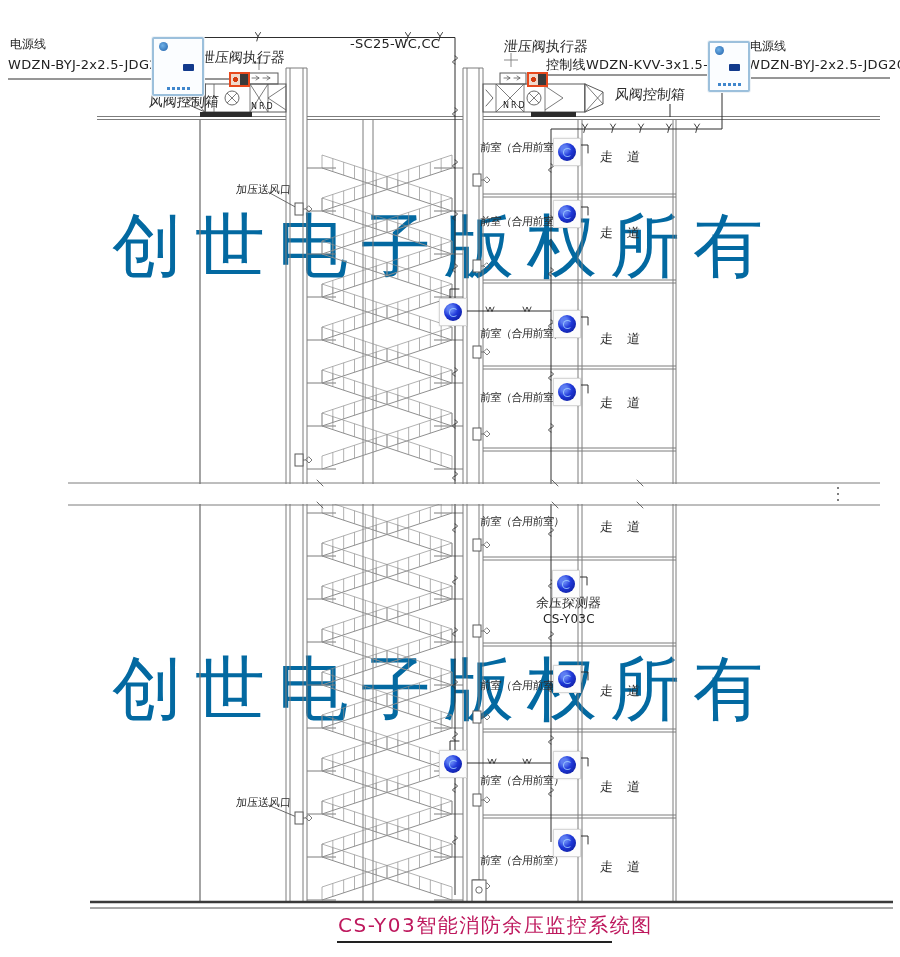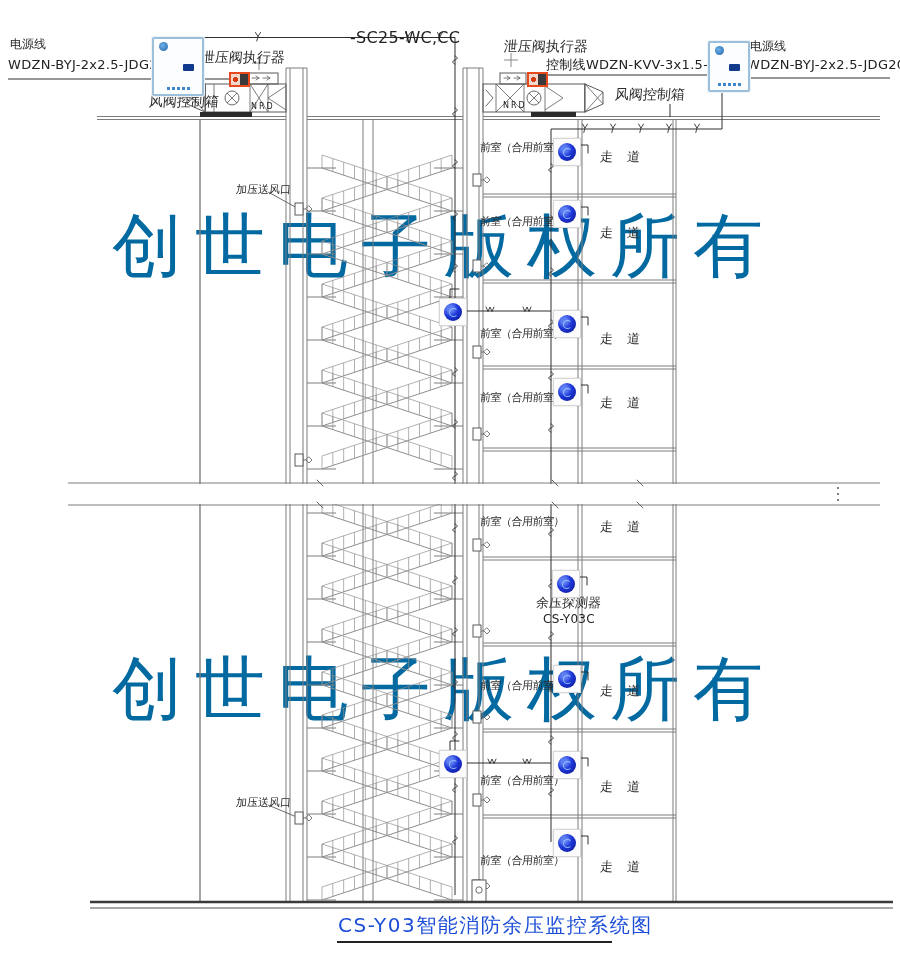--- a/index.html
+++ b/index.html
@@ -20,21 +20,21 @@
   .cbox .dots i{width:3px;height:3px;background:#3f86cc;display:block;}
   .act{position:absolute;z-index:4;background:#f3f3f3;border:2px solid #e8491d;display:flex;}
   .act .a1{width:50%;height:100%;background:radial-gradient(circle,#d43b10 0 35%,#f0d9cc 36%);}
   .act .a2{width:50%;height:100%;background:#3a3a3a;}
   .det{position:absolute;z-index:4;width:26px;height:26px;background:#fcfcfc;border:1px solid #d7d7d7;
        box-shadow:0 0 2px rgba(0,0,0,.15);display:flex;align-items:center;justify-content:center;}
   .det i{display:block;width:18px;height:18px;border-radius:50%;
        background:radial-gradient(circle at 35% 32%,#5d7df2 0 18%,#1e37d8 45%,#0a1790 95%);position:relative;}
   .det i::after{content:"";position:absolute;left:5px;top:5px;width:7px;height:7px;border-radius:50%;
        border:1.4px solid rgba(160,205,255,.85);border-right-color:transparent;}
-  .title{position:absolute;z-index:3;font-size:20px;letter-spacing:1.5px;color:#1d4ed8;}
+  .title{position:absolute;z-index:3;font-size:20px;letter-spacing:1.5px;color:#be185d;}
   .vlabel{font-size:11px;}
 </style>
 </head>
 <body>
 
 <div id="canvas">
 
   <div class="wm" style="left:112px;top:200px;">创世电子版权所有</div>
   <div class="wm" style="left:112px;top:643px;">创世电子版权所有</div>
 
@@ -748,21 +748,21 @@
       <circle cx="838" cy="494" r="1" fill="#555"></circle>
       <circle cx="838" cy="500" r="1" fill="#555"></circle>
       <line x1="90" y1="902" x2="893" y2="902" stroke="#3a3a3a" stroke-width="2.4"></line>
       <line x1="90" y1="908" x2="893" y2="908" stroke="#3a3a3a" stroke-width="0.9"></line>
       <line x1="337" y1="942" x2="612" y2="942" stroke="#222" stroke-width="2"></line>
     </svg>
 
   <div class="txt" style="left:10px;top:38px;font-size:12px;">电源线</div>
   <div class="txt mono" style="left:8px;top:58px;font-size:13px;">WDZN-BYJ-2x2.5-JDG20</div>
 
-  <div class="txt mono" style="left:350px;top:29px;font-size:16px;">-SC25-WC,CC</div>
+  <div class="txt mono" style="left:350px;top:37px;font-size:13px;">-SC25-WC,CC</div>
 
   <div class="txt cad" style="left:201px;top:50px;font-size:14px;">泄压阀执行器</div>
   <div class="txt cad" style="left:504px;top:39px;font-size:14px;">泄压阀执行器</div>
 
   <div class="txt cad" style="left:149px;top:94px;font-size:14px;">风阀控制箱</div>
   <div class="txt cad" style="left:615px;top:87px;font-size:14px;">风阀控制箱</div>
 
   <div class="txt mono" style="left:546px;top:58px;font-size:13px;">控制线WDZN-KVV-3x1.5-SC20</div>
   <div class="txt" style="left:750px;top:40px;font-size:12px;">电源线</div>
   <div class="txt mono" style="left:747px;top:58px;font-size:13px;">WDZN-BYJ-2x2.5-JDG20</div>

